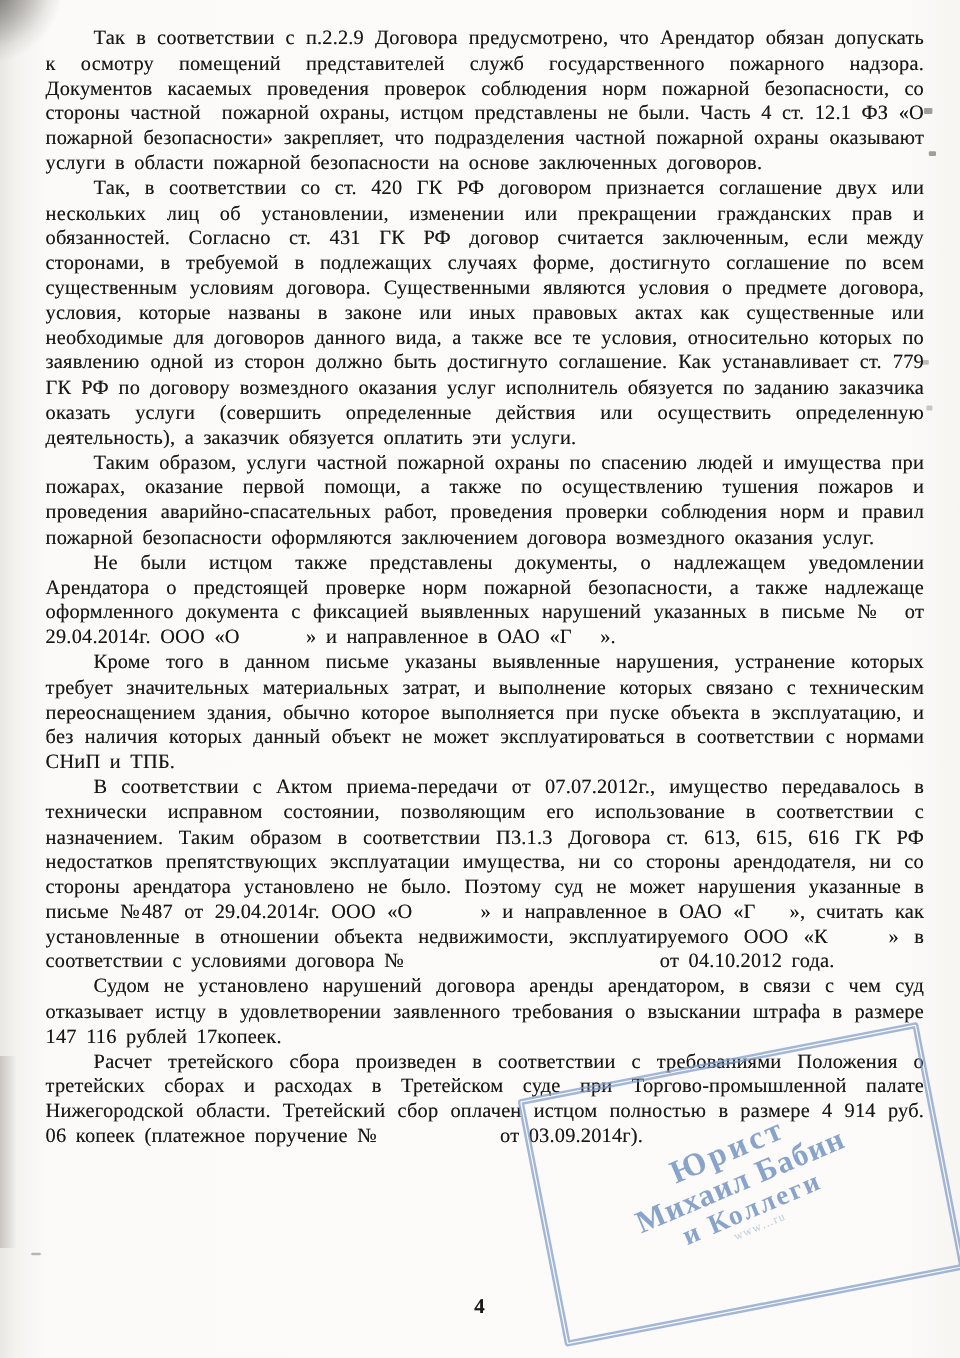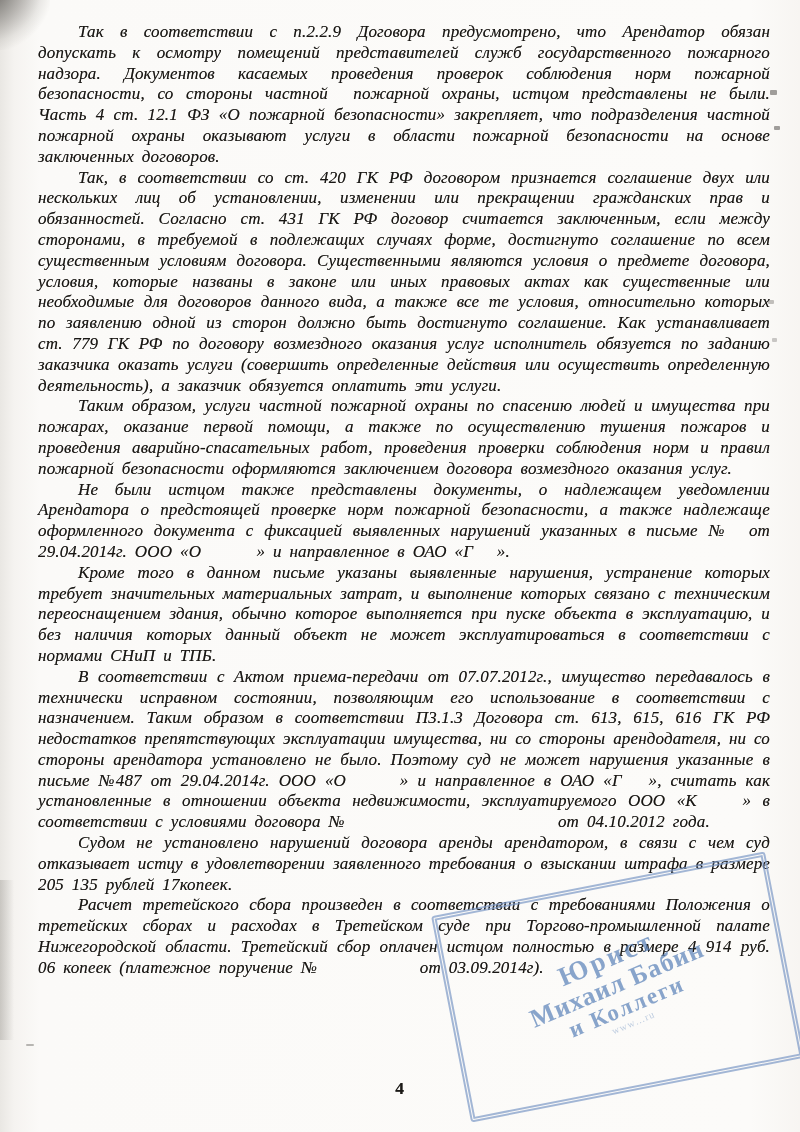--- a/index.html
+++ b/index.html
@@ -25,21 +25,20 @@
   }
   .speck{position:absolute;background:#55524e;opacity:.55;border-radius:1px;}
   
   .doc-text{
     position:absolute;left:38px;top:22px;width:732px;
     color:#191714;
     font-size:17px;line-height:20.8px;
     text-align:justify;
     word-spacing:3.5px;letter-spacing:.15px;
     text-shadow:0 0 .35px rgba(20,18,15,.55);
-    font-style:italic;
   }
   .doc-text p{margin:0;text-indent:40px;}
   .page-number{
     position:absolute;left:0;top:1078px;width:800px;
     text-align:center;
     color:#1b1916;font-size:17.5px;font-weight:bold;
     letter-spacing:1px;
     text-shadow:0 0 .35px rgba(20,18,15,.5);
   }
   
@@ -77,21 +76,21 @@
   <div class="speck" style="left:772px;top:338px;width:5px;height:4px;opacity:.3;"></div>
   <div class="speck" style="left:26px;top:1044px;width:8px;height:2px;opacity:.4;"></div>
 
   <div class="doc-text">
       <p>Так в соответствии с п.2.2.9 Договора предусмотрено, что Арендатор обязан допускать к осмотру помещений представителей служб государственного пожарного надзора. Документов касаемых проведения проверок соблюдения норм пожарной безопасности, со стороны частной&nbsp; пожарной охраны, истцом представлены не были. Часть 4 ст. 12.1 ФЗ «О пожарной безопасности» закрепляет, что подразделения частной пожарной охраны оказывают услуги в области пожарной безопасности на основе заключенных договоров.</p>
       <p>Так, в соответствии со ст. 420 ГК РФ договором признается соглашение двух или нескольких лиц об установлении, изменении или прекращении гражданских прав и обязанностей. Согласно ст. 431 ГК РФ договор считается заключенным, если между сторонами, в требуемой в подлежащих случаях форме, достигнуто соглашение по всем существенным условиям договора. Существенными являются условия о предмете договора, условия, которые названы в законе или иных правовых актах как существенные или необходимые для договоров данного вида, а также все те условия, относительно которых по заявлению одной из сторон должно быть достигнуто соглашение. Как устанавливает ст. 779 ГК РФ по договору возмездного оказания услуг исполнитель обязуется по заданию заказчика оказать услуги (совершить определенные действия или осуществить определенную деятельность), а заказчик обязуется оплатить эти услуги.</p>
       <p>Таким образом, услуги частной пожарной охраны по спасению людей и имущества при пожарах, оказание первой помощи, а также по осуществлению тушения пожаров и проведения аварийно-спасательных работ, проведения проверки соблюдения норм и правил пожарной безопасности оформляются заключением договора возмездного оказания услуг.</p>
       <p>Не были истцом также представлены документы, о надлежащем уведомлении Арендатора о предстоящей проверке норм пожарной безопасности, а также надлежаще оформленного документа с фиксацией выявленных нарушений указанных в письме №&nbsp; от 29.04.2014г. ООО «О&nbsp;&nbsp;&nbsp;&nbsp;&nbsp;&nbsp;&nbsp;» и направленное в ОАО «Г&nbsp;&nbsp;&nbsp;».</p>
       <p>Кроме того в данном письме указаны выявленные нарушения, устранение которых требует значительных материальных затрат, и выполнение которых связано с техническим переоснащением здания, обычно которое выполняется при пуске объекта в эксплуатацию, и без наличия которых данный объект не может эксплуатироваться в соответствии с нормами СНиП и ТПБ.</p>
       <p>В соответствии с Актом приема-передачи от 07.07.2012г., имущество передавалось в технически исправном состоянии, позволяющим его использование в соответствии с назначением. Таким образом в соответствии П3.1.3 Договора ст. 613, 615, 616 ГК РФ недостатков препятствующих эксплуатации имущества, ни со стороны арендодателя, ни со стороны арендатора установлено не было. Поэтому суд не может нарушения указанные в письме №487 от 29.04.2014г. ООО «О&nbsp;&nbsp;&nbsp;&nbsp;&nbsp;&nbsp;» и направленное в ОАО «Г&nbsp;&nbsp;&nbsp;», считать как установленные в отношении объекта недвижимости, эксплуатируемого ООО «К&nbsp;&nbsp;&nbsp;&nbsp;» в соответствии с условиями договора №&nbsp;&nbsp;&nbsp;&nbsp;&nbsp;&nbsp;&nbsp;&nbsp;&nbsp;&nbsp;&nbsp;&nbsp;&nbsp;&nbsp;&nbsp;&nbsp;&nbsp;&nbsp;&nbsp;&nbsp;&nbsp;&nbsp;&nbsp;&nbsp;&nbsp;&nbsp; от 04.10.2012 года.</p>
-      <p>Судом не установлено нарушений договора аренды арендатором, в связи с чем суд отказывает истцу в удовлетворении заявленного требования о взыскании штрафа в размере 205 135 рублей 17копеек.</p>
+      <p>Судом не установлено нарушений договора аренды арендатором, в связи с чем суд отказывает истцу в удовлетворении заявленного требования о взыскании штрафа в размере 147 116 рублей 17копеек.</p>
       <p>Расчет третейского сбора произведен в соответствии с требованиями Положения о третейских сборах и расходах в Третейском суде при Торгово-промышленной палате Нижегородской области. Третейский сбор оплачен истцом полностью в размере 4 914 руб. 06 копеек (платежное поручение №&nbsp;&nbsp;&nbsp;&nbsp;&nbsp;&nbsp;&nbsp;&nbsp;&nbsp;&nbsp;&nbsp;&nbsp; от 03.09.2014г).</p>
     </div>
 
   <div class="stamp">
     <div class="stamp-inner">
       <div class="stamp-line1">Юрист</div>
       <div class="stamp-line2">Михаил Бабин</div>
       <div class="stamp-line3">и Коллеги</div>
       <div class="stamp-small">www…ru</div>
     </div>

